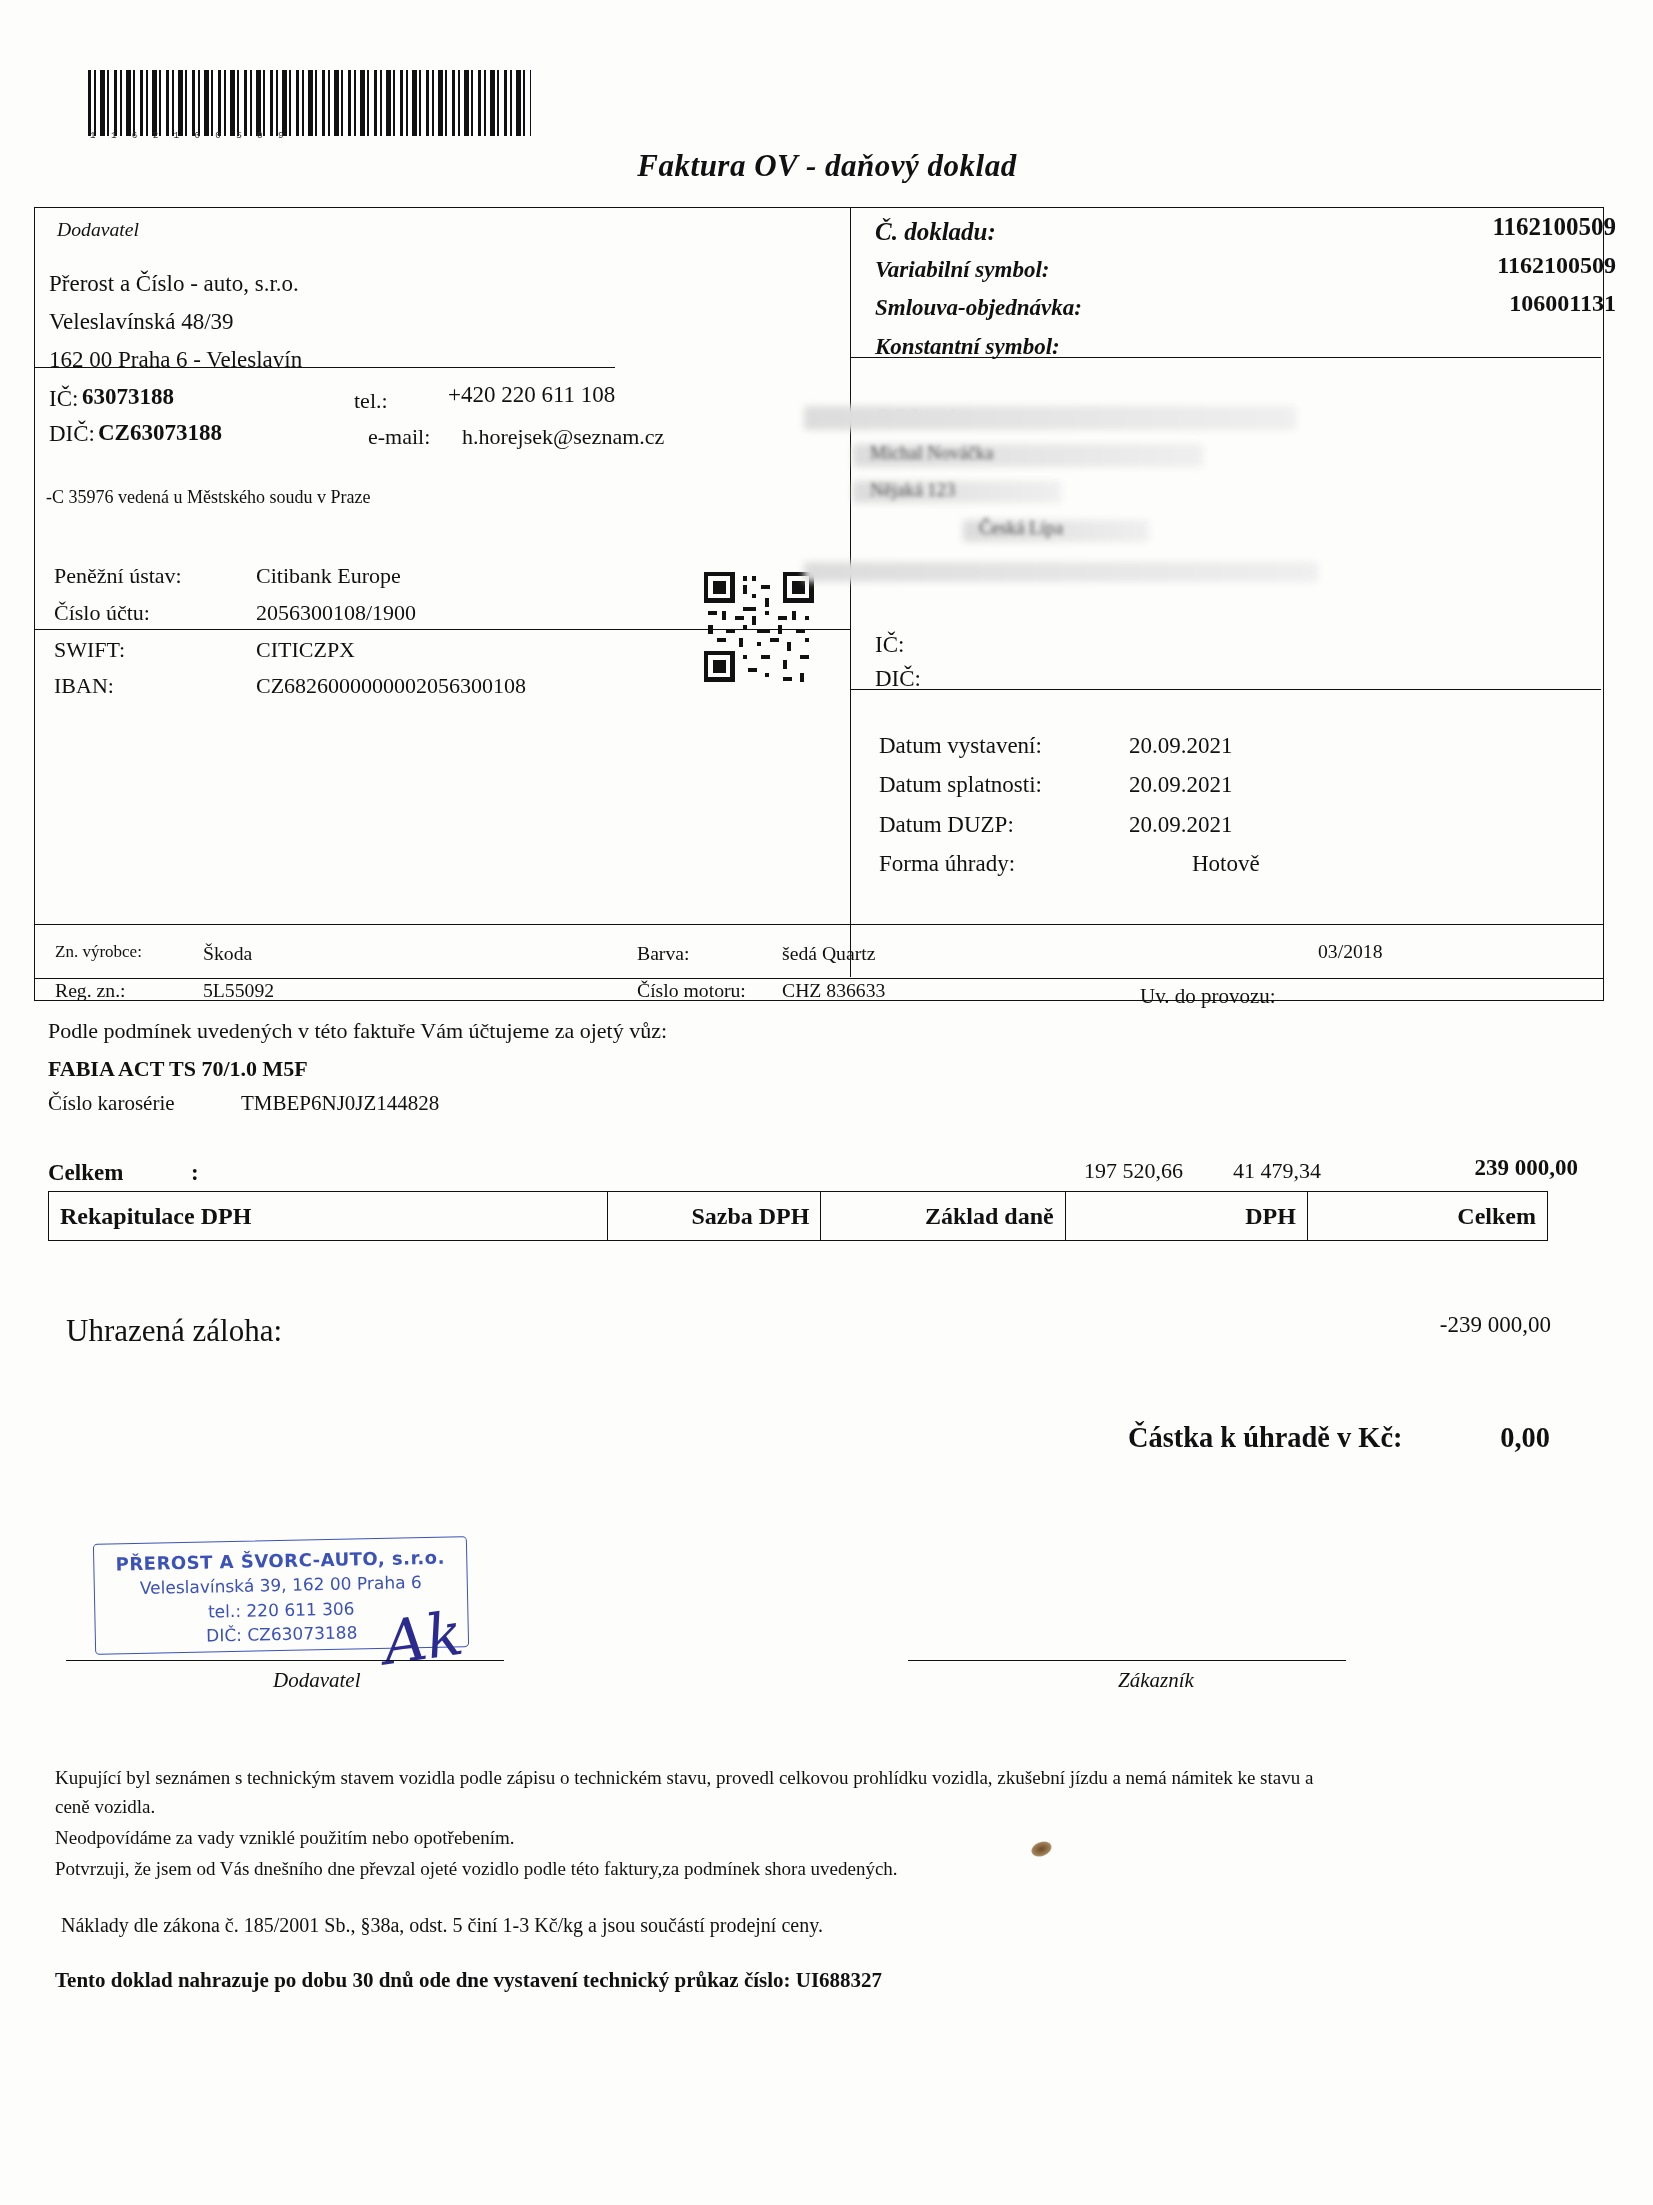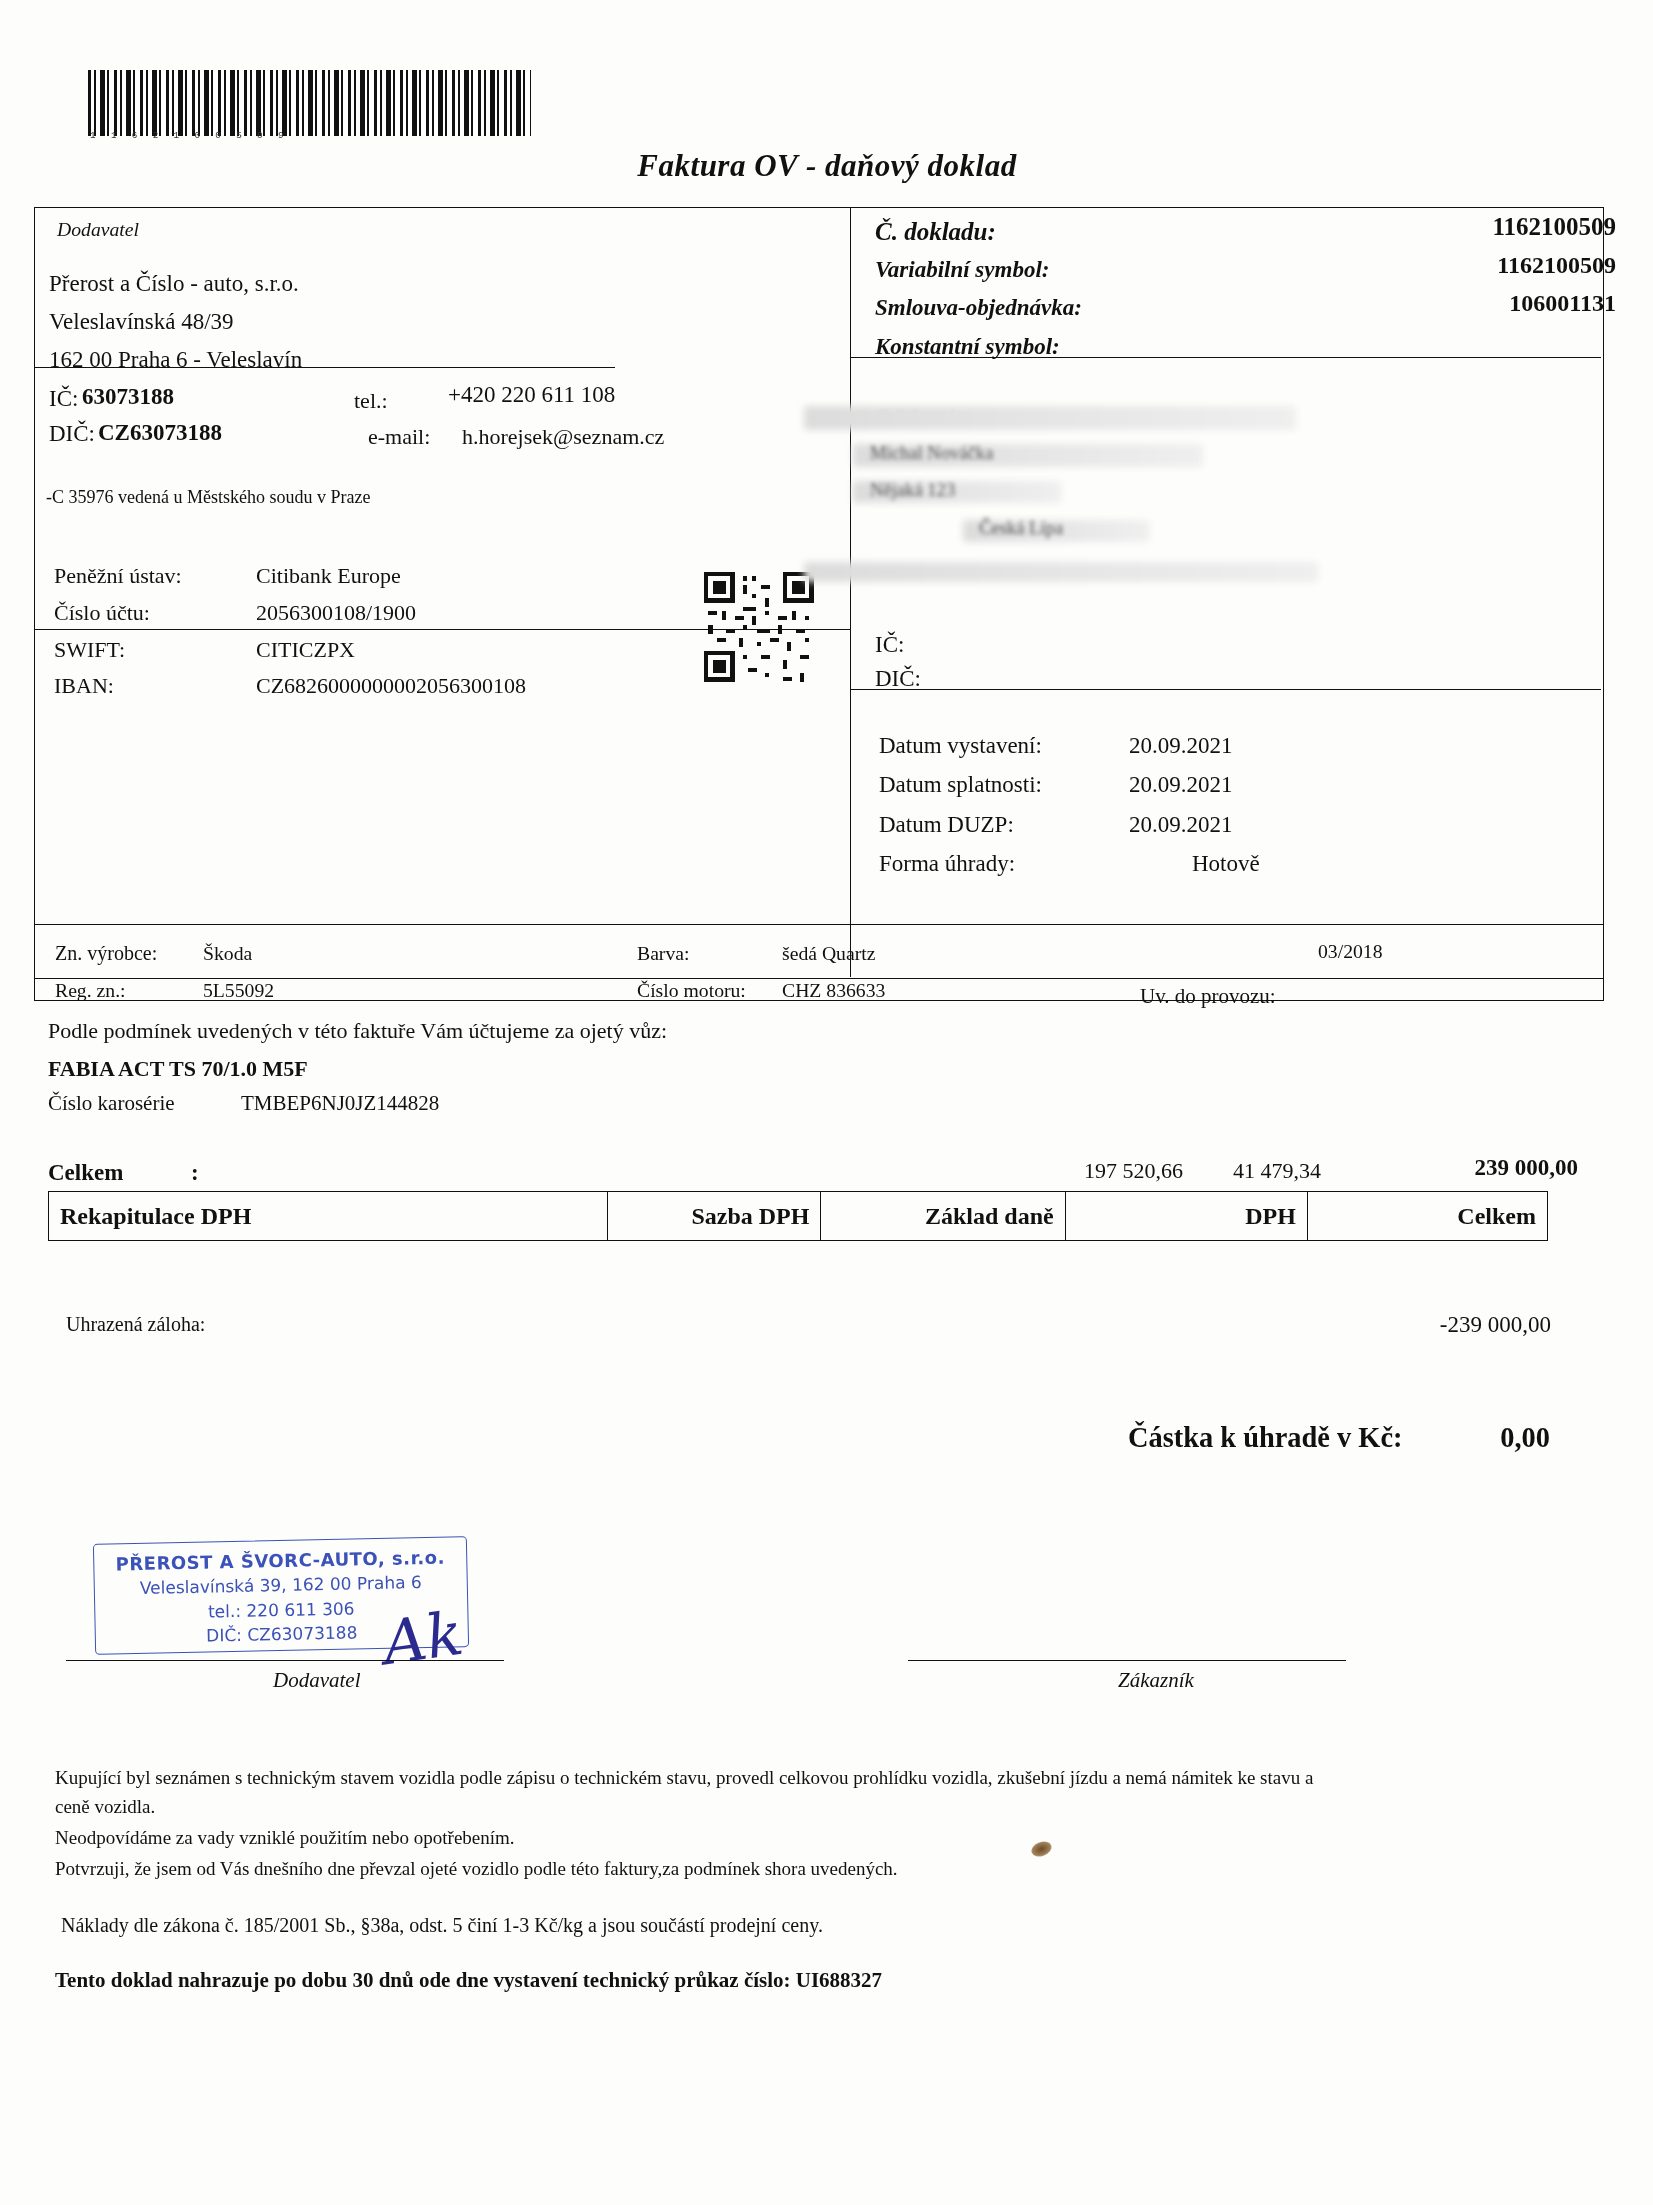--- a/index.html
+++ b/index.html
@@ -175,21 +175,21 @@
   
   .vstrip {
     position: absolute;
     left: 34px;
     top: 924px;
     width: 1570px;
     height: 77px;
     border: 1.6px solid #111;
     box-sizing: border-box;
   }
-  .vs-l1 { left: 55px;  top: 942px; font-size: 20px; }
+  .vs-l1 { left: 55px;  top: 942px; font-size: 17px; }
   .vs-v1 { left: 203px;  top: 942px; font-size: 19.7px; }
   .vs-l2 { left: 55px;  top: 979px; font-size: 19.7px; }
   .vs-v2 { left: 203px;  top: 979px; font-size: 19.7px; }
   .vs-l3 { left: 637px; top: 942px; font-size: 19.7px; }
   .vs-v3 { left: 782px; top: 942px; font-size: 19.7px; }
   .vs-l4 { left: 637px; top: 979px; font-size: 19.7px; }
   .vs-v4 { left: 782px; top: 979px; font-size: 19.7px; }
   .vs-l5 { left: 1140px; top: 984px; font-size: 21px; }
   .vs-v5 { left: 1318px; top: 940px; font-size: 19.7px; }
 
@@ -223,21 +223,21 @@
     font-weight: bold;
     font-size: 24px;
   }
   .th-left  { text-align: left;  width: 574px; }
   .th-rate  { text-align: right; width: 202px; }
   .th-base  { text-align: right; width: 235px; }
   .th-vat   { text-align: right; width: 235px; }
   .th-total { text-align: right; width: 230px; }
   .td-r { text-align: right; }
 
-  .adv-l { left: 66px;  top: 1313px; font-size: 20px; }
+  .adv-l { left: 66px;  top: 1313px; font-size: 31px; }
   .adv-v { left: 1340px; top: 1312px; font-size: 23px; width: 211px; text-align: right; }
 
   .due-l { left: 1128px; top: 1422px; font-size: 28.4px; font-weight: bold; }
   .due-v { left: 1438px; top: 1422px; font-size: 28.4px; font-weight: bold; width: 112px; text-align: right; }
 
   
   .stamp {
     position: absolute;
     left: 94px;
     top: 1540px;

